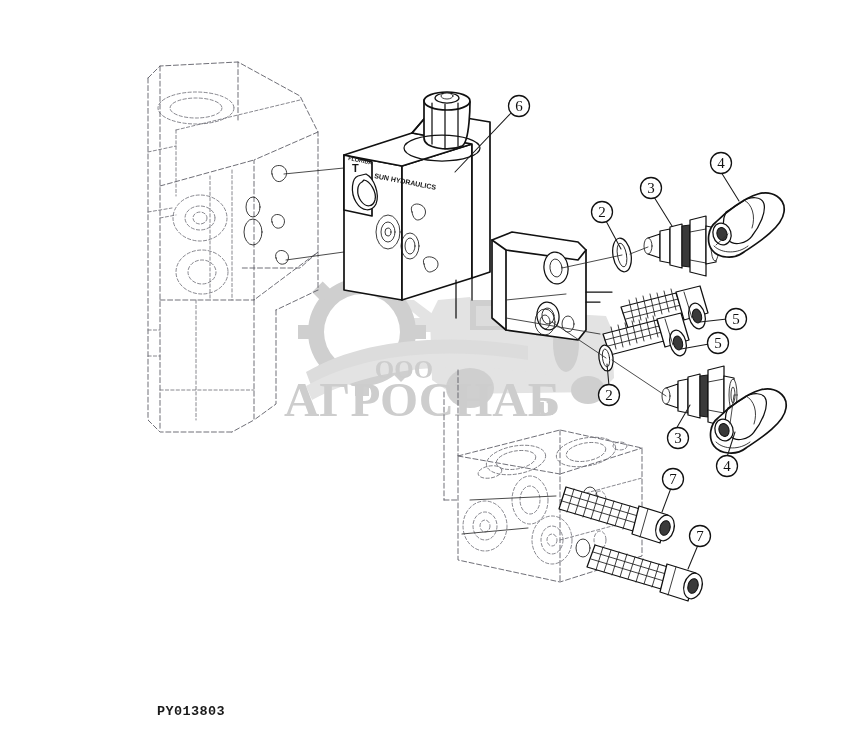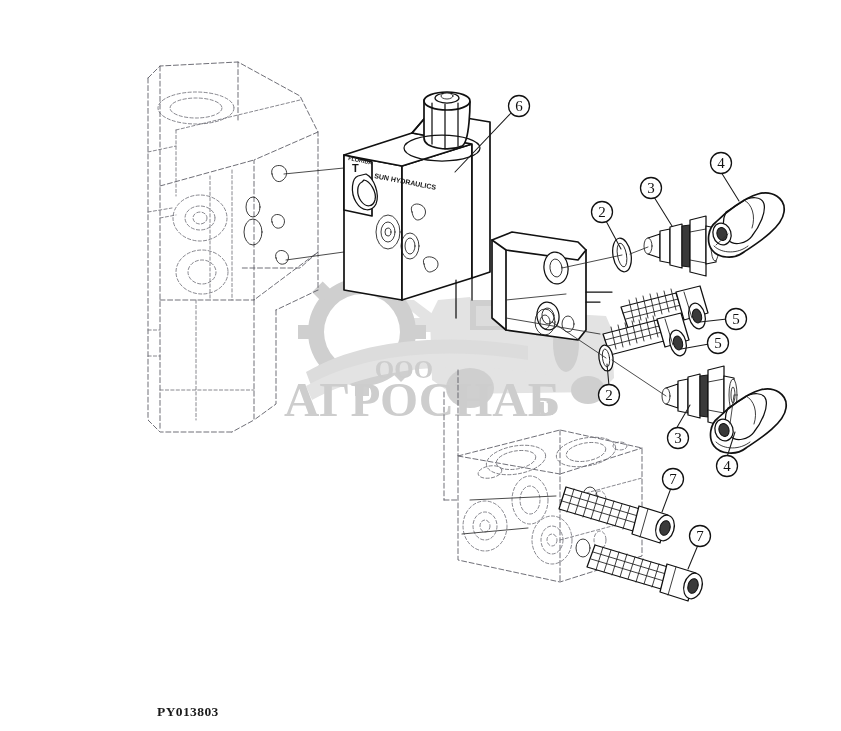--- a/index.html
+++ b/index.html
@@ -26,21 +26,21 @@
     width: 841px;
     height: 731px;
   }
   #watermark-layer { z-index: 1; }
   #drawing-layer { z-index: 2; }
   #callout-layer { z-index: 3; }
   #caption {
     position: absolute;
     left: 157px;
     top: 704px;
-    font-family: Liberation Serif, serif;
+    font-family: Liberation Mono, monospace;
     font-size: 13.5px;
     font-weight: bold;
     color: #1a1a1a;
     letter-spacing: 0.4px;
     z-index: 4;
     white-space: nowrap;
   }
   .ph { fill: none; stroke: #55555e; stroke-width: 0.85;
         stroke-dasharray: 5 2.6; stroke-linejoin: round; stroke-linecap: round; }
   .ph2 { fill: none; stroke: #6a6a72; stroke-width: 0.8;

